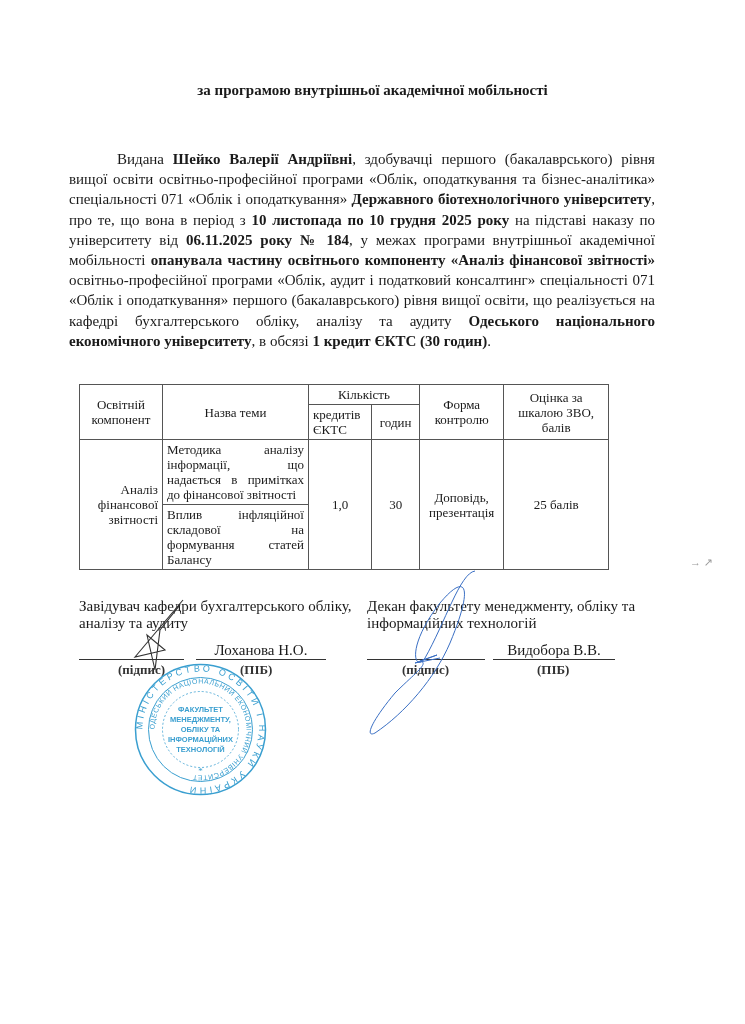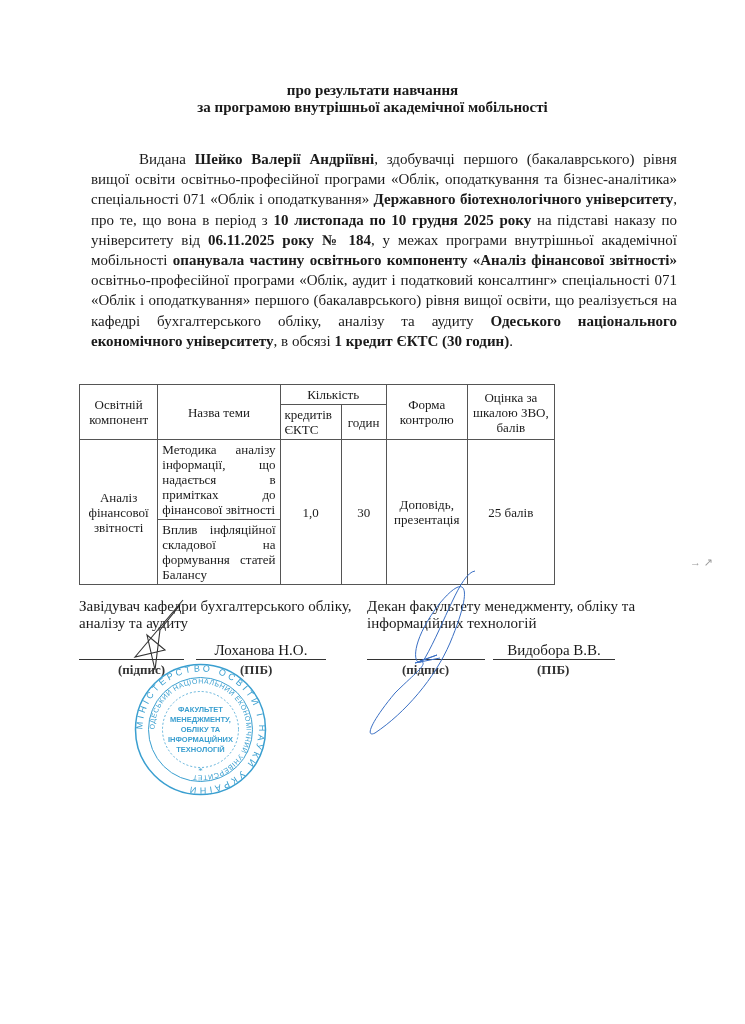--- a/index.html
+++ b/index.html
@@ -4,48 +4,47 @@
 <style>
   html, body { margin: 0; padding: 0; }
   body {
     width: 745px; height: 1024px; background: #ffffff; position: relative; overflow: hidden;
     font-family: "Liberation Serif", serif; color: #1a1a1a;
   }
   .page { position: absolute; left: 0; top: 0; width: 745px; height: 1024px; }
   .titles { position: absolute; top: 82px; left: 0; width: 745px; text-align: center; }
   .titles div { font-weight: bold; font-size: 15px; line-height: 17px; }
   .body-text {
-    position: absolute; left: 91px; top: 149px; width: 586px;
+    position: absolute; left: 69px; top: 149px; width: 586px;
     font-size: 15px; line-height: 20.2px; text-align: justify; text-indent: 48px;
   }
   .body-text b { font-weight: bold; }
   table.results {
-    position: absolute; left: 79px; top: 384px; width: 476px;
+    position: absolute; left: 79px; top: 384px; width: 530px;
     border-collapse: collapse; font-size: 13px; line-height: 15px; font-family: Liberation Serif, serif;
   }
   table.results th, table.results td { border: 1px solid #555; padding: 2px 4px; font-weight: normal; vertical-align: middle; }
   table.results th { text-align: center; }
   td.topic { text-align: justify; vertical-align: top; margin-top: 18px; }
-  td.comp { vertical-align: top; text-align: center; }
+  td.comp { vertical-align: top; text-align: right; }
   td.center { text-align: center; }
   .sig-block { position: absolute; font-size: 15px; line-height: 17px; }
   .sig-line { position: absolute; border-bottom: 1px solid #333; height: 0; }
   .sig-name { position: absolute; font-size: 15px; text-align: center; }
   .sig-caption { position: absolute; font-size: 13px; font-weight: bold; color: #333; }
   .stamp { position: absolute; left: 133px; top: 662px; width: 135px; height: 135px; }
   .signature { position: absolute; }
   .marks { position: absolute; left: 690px; top: 556px; font-size: 11px; color: #999; }
 </style>
 </head>
 <body>
 
 <div class="page">
 
   <div class="titles">
-    <div>про результати навчання</div>
     <div>за програмою внутрішньої академічної мобільності</div>
   </div>
 
   <div class="body-text"><span>Видана </span><b>Шейко Валерії Андріївні</b><span>, здобувачці першого (бакалаврського) рівня вищої освіти освітньо-професійної програми «Облік, оподаткування та бізнес-аналітика» спеціальності 071 «Облік і оподаткування» </span><b>Державного біотехнологічного університету</b><span>, про те, що вона в період з </span><b>10 листопада по 10 грудня 2025 року</b><span> на підставі наказу по університету від </span><b>06.11.2025 року № 184</b><span>, у межах програми внутрішньої академічної мобільності </span><b>опанувала частину освітнього компоненту «Аналіз фінансової звітності»</b><span> освітньо-професійної програми «Облік, аудит і податковий консалтинг» спеціальності 071 «Облік і оподаткування» першого (бакалаврського) рівня вищої освіти, що реалізується на кафедрі бухгалтерського обліку, аналізу та аудиту </span><b>Одеського національного економічного університету</b><span>, в обсязі </span><b>1 кредит ЄКТС (30 годин)</b><span>.</span></div>
 
   <table class="results">
     <colgroup>
       <col style="width:88px">
         <col style="width:171px">
         <col style="width:66px">

